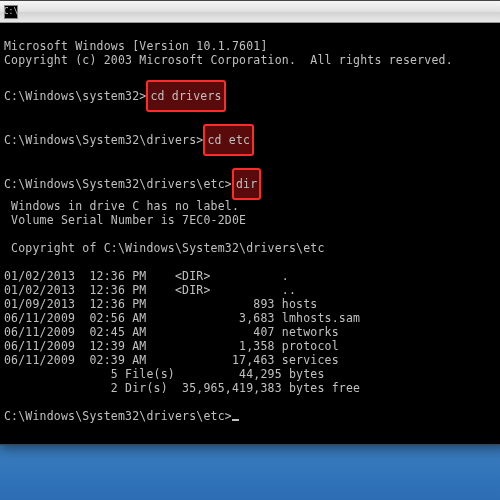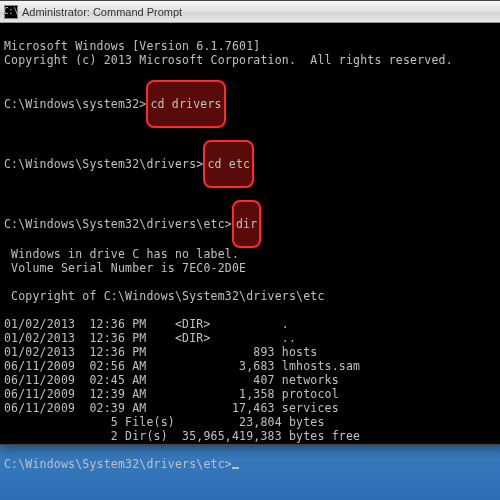--- a/index.html
+++ b/index.html
@@ -51,62 +51,61 @@
     font-size: 11.5px;
     line-height: 14px;
     padding: 2px 4px 4px 4px;
     white-space: pre;
     letter-spacing: 0.2px;
     position: relative;
     height: calc(100% - 22px);
   }
   .hl {
     border: 2px solid #ff2a2a;
-    border-radius: 8px;
+    border-radius: 3px;
     background: rgba(255, 30, 30, 0.35);
-    padding: 16px 2px;
+    padding: 8px 2px;
     margin: -1px 0;
     display: inline-block;
     line-height: 12px;
   }
   .cursor {
     display: inline-block;
     width: 7px;
     height: 2px;
     background: #c0c0c0;
     vertical-align: -1px;
   }
 </style>
 </head>
 <body>
 
 <div class="window">
   <div class="titlebar">
     <span class="icon">C:\</span>
-    <span class="title">Administrator: Command Prompt</span>
   </div>
   <div class="terminal">
-<span>Microsoft Windows [Version 6.1.7601]</span>
-<span>Copyright (c) 2013 Microsoft Corporation.  All rights reserved.</span>
+<span>Microsoft Windows [Version 10.1.7601]</span>
+<span>Copyright (c) 2003 Microsoft Corporation.  All rights reserved.</span>
 
 <span>C:\Windows\system32&gt;</span><span class="hl">cd drivers</span>
 
 <span>C:\Windows\System32\drivers&gt;</span><span class="hl">cd etc</span>
 
 <span>C:\Windows\System32\drivers\etc&gt;</span><span class="hl">dir</span>
 <span> Windows in drive C has no label.</span>
 <span> Volume Serial Number is 7EC0-2D0E</span>
 
 <span> Copyright of C:\Windows\System32\drivers\etc</span>
 
 <span>01/02/2013  12:36 PM    &lt;DIR&gt;          .</span>
 <span>01/02/2013  12:36 PM    &lt;DIR&gt;          ..</span>
-<span>01/02/2013  12:36 PM               893 hosts</span>
+<span>01/09/2013  12:36 PM               893 hosts</span>
 <span>06/11/2009  02:56 AM             3,683 lmhosts.sam</span>
 <span>06/11/2009  02:45 AM               407 networks</span>
 <span>06/11/2009  12:39 AM             1,358 protocol</span>
 <span>06/11/2009  02:39 AM            17,463 services</span>
-<span>               5 File(s)         23,804 bytes</span>
+<span>               5 File(s)         44,295 bytes</span>
 <span>               2 Dir(s)  35,965,419,383 bytes free</span>
 
 <span>C:\Windows\System32\drivers\etc&gt;</span><span class="cursor"></span>
 </div>
 </div>
 
 </body></html>

